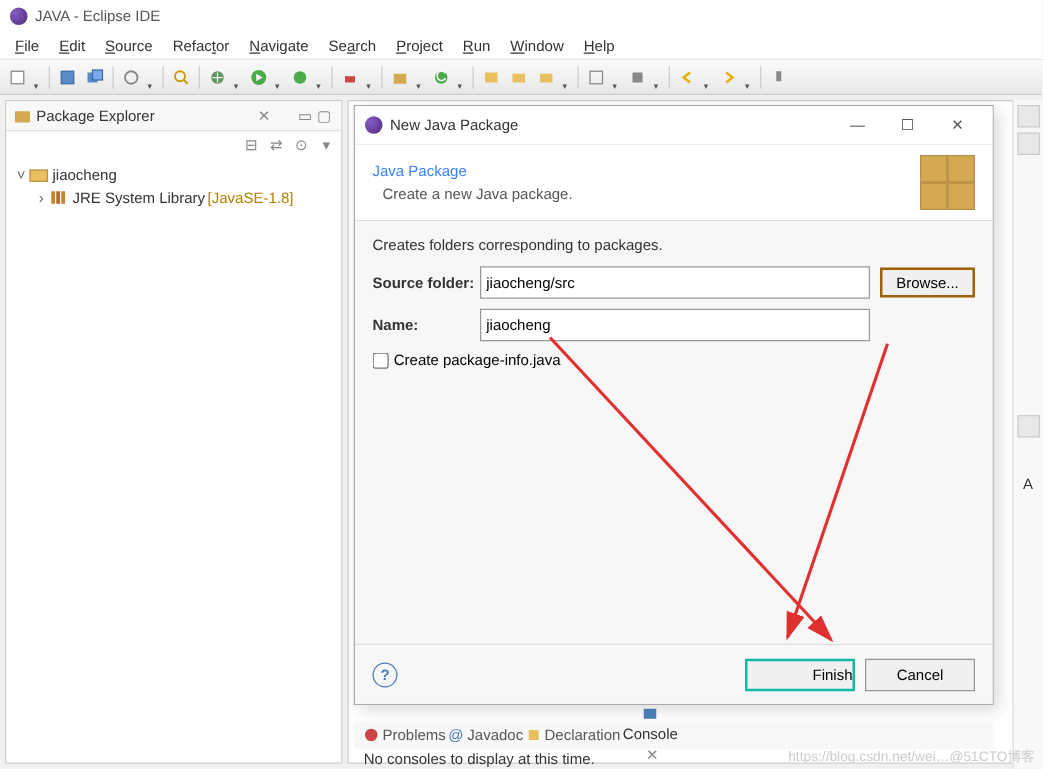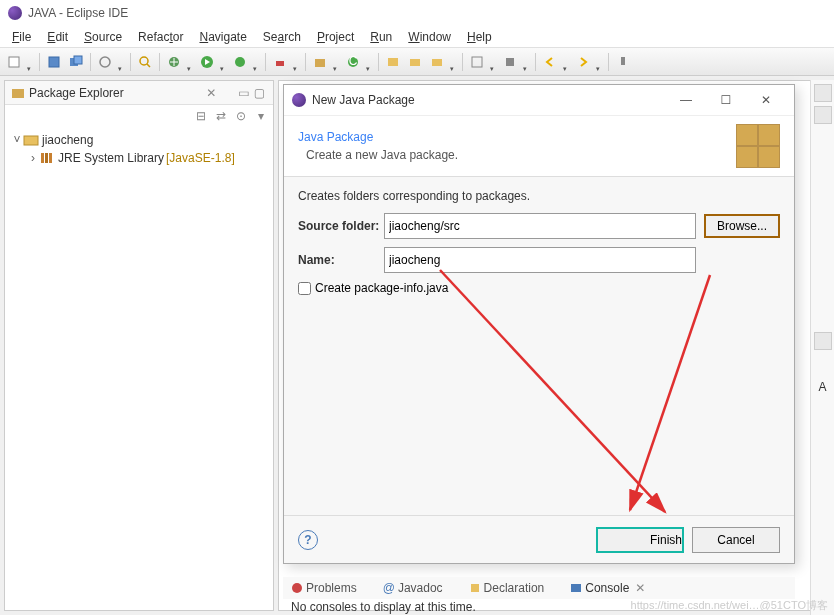--- a/index.html
+++ b/index.html
@@ -49,23 +49,23 @@
 .form-row label { width:86px; color:#333;font-weight:bold; }
 .form-row input[type=text] { flex:1; height:22px; border:1px solid #999; padding:12px 4px; background:#fff; }
 .form-row .browse { width:76px; height:24px; margin-left:8px; border:2px solid #a16207; background:#f0f0f0; }
 .chk-row { display:flex; align-items:center; margin-top:4px; }
 .chk-row input { margin-right:4px; }
 .dlg-footer { height:48px; border-top:1px solid #ddd; display:flex; align-items:center; padding:0 14px; background:#f7f7f7; }
 .dlg-footer .help { width:20px; height:20px; border:1.5px solid #4a7bb8; border-radius:50%; display:flex; align-items:center; justify-content:center; color:#4a7bb8; font-weight:bold; }
 .dlg-footer .spacer { flex:1; }
 .dlg-footer button { width:88px; height:26px; margin-left:8px; border:1px solid #999; background:#f0f0f0; }
 .dlg-footer button.primary { border:2px solid #14b8a6;text-align:right; }
-.bottom-tabs { position:absolute; left:283px; bottom:16px; width:512px; height:22px; display:flex; align-items:center; gap:26px; padding:0 8px; color:#555; background:#f8f8f8; }
+.bottom-tabs { position:absolute; left:283px; bottom:16px; width:512px; height:22px; display:flex; align-items:center; gap:2px; padding:0 8px; color:#555; background:#f8f8f8; }
 .bottom-tabs .tab { display:flex; align-items:center; gap:3px; }
-.bottom-tabs .sel { color:#333; }
+.bottom-tabs .sel { color:#333;flex-direction:column; }
 .console-msg { position:absolute; left:283px; bottom:0; color:#333; padding:1px 8px; }
 .arrow-svg { position:absolute; left:0; top:0; pointer-events:none; }
 .watermark { position:absolute; right:6px; bottom:2px; color:#ccc; font-size:11px; }
 .right-strip { position:absolute; right:0; top:80px; bottom:0; width:24px; background:#f8f8f8; border-left:1px solid #ddd; }
 .right-strip .ricon { width:18px; height:18px; margin:4px auto; background:#e8e8e8; border:1px solid #ccc; }
 </style>
 </head>
 <body>
 
 <div class="title-bar">
@@ -331,13 +331,13 @@
   <div class="tab sel">
       <svg width="12" height="12">
         <rect x="1" y="2" width="10" height="8" fill="#4a7bb8"></rect>
       </svg>
       <span>Console</span>
       <span style="margin-left:3px;color:#888">✕</span>
     </div>
 </div>
 <div class="console-msg">No consoles to display at this time.</div>
 
-<div class="watermark">https://time.csdn.net/wei…@51CTO博客</div>
+<div class="watermark">https://blog.csdn.net/wei…@51CTO博客</div>
 
 </body></html>

